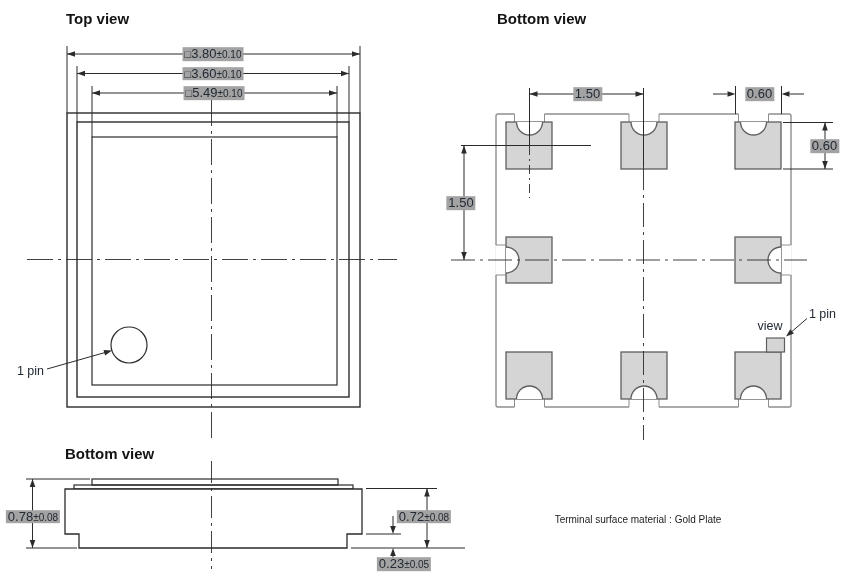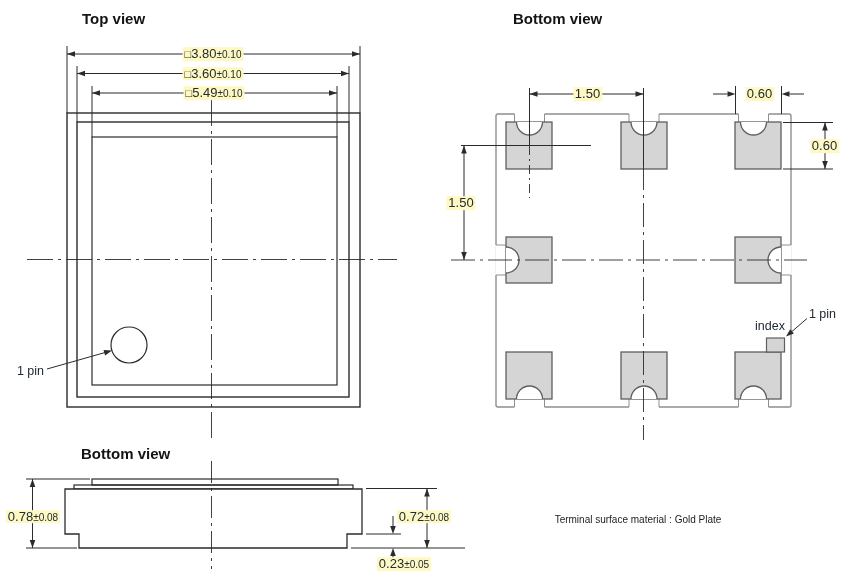--- a/index.html
+++ b/index.html
@@ -1,22 +1,22 @@
 <!DOCTYPE html>
 <html><head>
 <meta charset="utf-8">
 <style>
   html,body{margin:0;padding:0;background:#fff;}
   #canvas{position:relative;width:848px;height:580px;background:#ffffff;overflow:hidden;
           font-family:"Liberation Sans",sans-serif;}
   #art{position:absolute;left:0;top:0;}
-  .title{position:absolute;font-size:15px;font-weight:bold;color:#141414;white-space:nowrap;margin-left:16px;}
+  .title{position:absolute;font-size:15px;font-weight:bold;color:#141414;white-space:nowrap;}
   .lbl{position:absolute;transform:translate(-50%,-50%);font-size:13px;color:#222a35;
        white-space:nowrap;line-height:1.05;}
-  .lbl.bg{background:#fef9c3;padding:0 2px;}
+  .lbl.bg{background:#a3a3a3;padding:0 2px;}
   .lbl .tol{font-size:10px;}
   .lbl .sq{font-size:11px;}
   .small{font-size:12.5px;}
   .note{position:absolute;transform:translate(-50%,-50%);font-size:10px;color:#1c1c1c;white-space:nowrap;}
 </style>
 </head>
 <body>
 
 <div id="canvas">
 
@@ -142,21 +142,21 @@
   <div class="lbl bg" style="left:213px;top:73.5px"><span class="sq">□</span><span>3.60</span><span class="tol">±0.10</span></div>
   <div class="lbl bg" style="left:214px;top:93px"><span class="sq">□</span><span>5.49</span><span class="tol">±0.10</span></div>
 
   <div class="lbl small" style="left:30.5px;top:371.5px">1 pin</div>
 
   <div class="lbl bg" style="left:587.5px;top:94px">1.50</div>
   <div class="lbl bg" style="left:759.5px;top:94px">0.60</div>
   <div class="lbl bg" style="left:824.5px;top:146px">0.60</div>
   <div class="lbl bg" style="left:461px;top:203px">1.50</div>
 
-  <div class="lbl small" style="left:770px;top:326.5px">index</div>
+  <div class="lbl small" style="left:770px;top:326.5px">view</div>
   <div class="lbl small" style="left:822.5px;top:315px">1 pin</div>
 
   <div class="lbl bg" style="left:33px;top:516.5px"><span>0.78</span><span class="tol">±0.08</span></div>
   <div class="lbl bg" style="left:424px;top:516.5px"><span>0.72</span><span class="tol">±0.08</span></div>
   <div class="lbl bg" style="left:404px;top:564px"><span>0.23</span><span class="tol">±0.05</span></div>
 
   <div class="note" style="left:638px;top:519px">Terminal surface material : Gold Plate</div>
 </div>
 
 </body></html>

